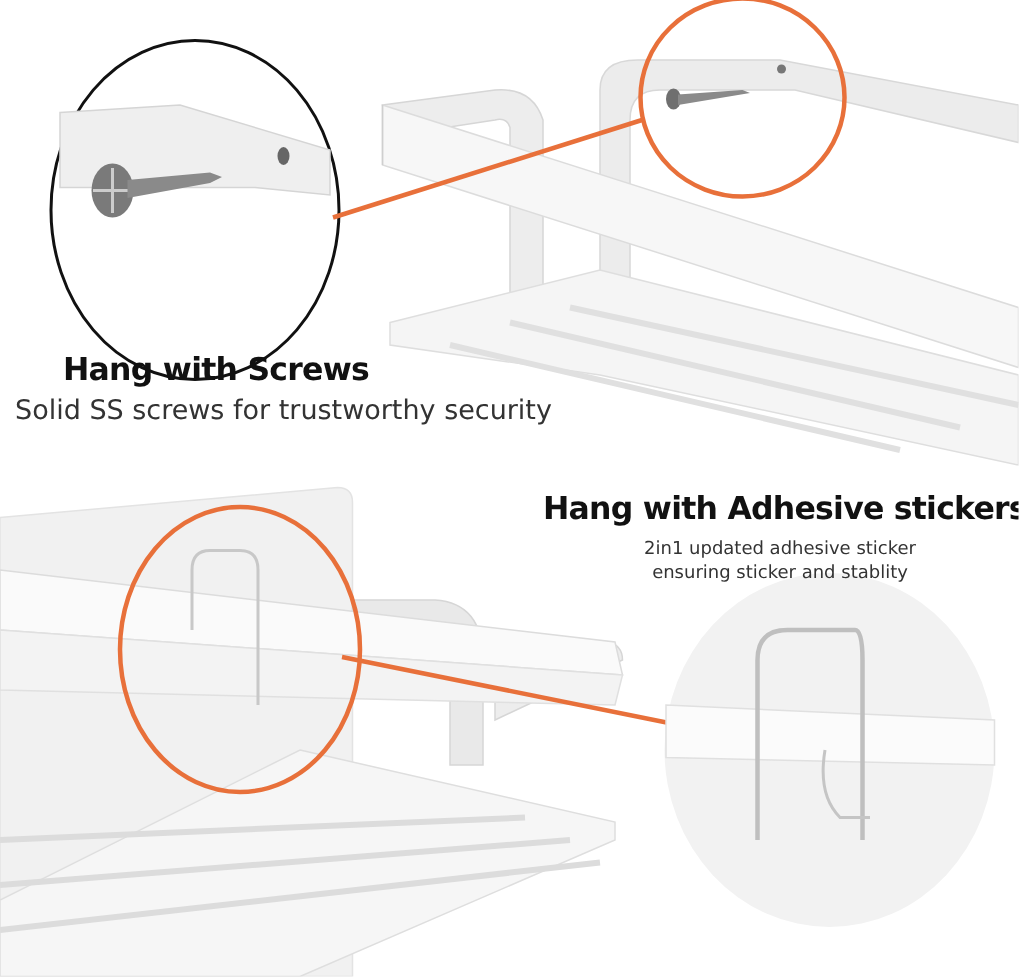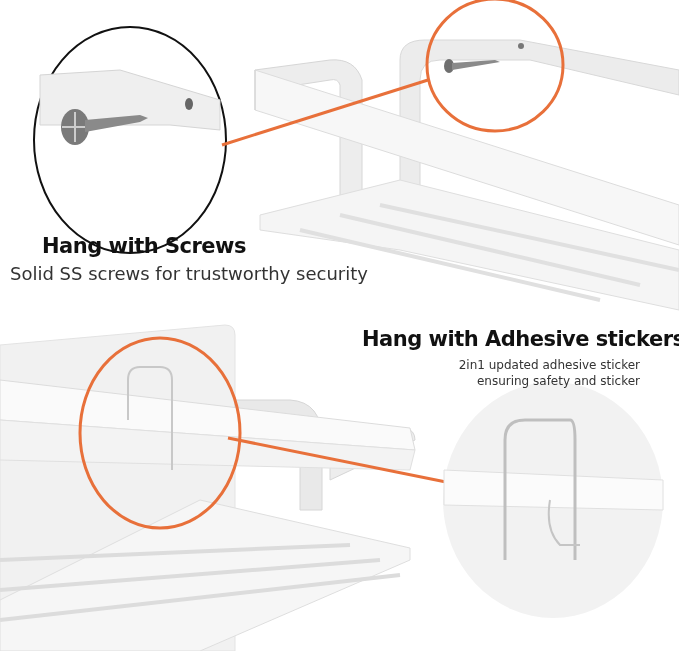--- a/index.html
+++ b/index.html
@@ -3,21 +3,21 @@
 <meta charset="utf-8">
 <style>
   html,body{margin:0;padding:0;background:#fff;}
   body{width:679px;height:651px;position:relative;overflow:hidden;font-family:"DejaVu Sans",sans-serif;}
   svg.scene{position:absolute;left:0;top:0;}
   .title{position:absolute;font-family:"DejaVu Sans",sans-serif;font-weight:bold;color:#111;white-space:nowrap;letter-spacing:-0.5px;}
   .sub{position:absolute;font-family:"DejaVu Sans",sans-serif;color:#333;white-space:nowrap;text-align:center;}
   #t1{left:42px;top:234px;font-size:21px;}
   #s1{left:10px;top:263px;font-size:18px;}
   #t2{left:362px;top:327px;font-size:21px;}
-  #s2{left:400px;top:357px;width:240px;font-size:12px;line-height:16px;text-align:right;}
+  #s2{left:400px;top:357px;width:240px;font-size:12px;line-height:16px;}
 </style>
 </head>
 <body>
 
 <svg class="scene" width="679" height="651" viewBox="0 0 679 651">
 
   <g>
     <path d="M400,60 Q400,40 425,40 L520,40 L679,70 L679,95 L530,60 L440,60 Q420,60 420,80 L420,200 L400,200 Z" fill="#ececec" stroke="#d8d8d8"></path>
     <path d="M255,70 L330,60 Q355,58 362,80 L362,230 L340,230 L340,85 Q338,78 330,80 L265,90 Z" fill="#ededed" stroke="#d6d6d6"></path>
     <path d="M255,70 L679,205 L679,245 L255,110 Z" fill="#f7f7f7" stroke="#dcdcdc"></path>
@@ -62,14 +62,14 @@
     <path d="M505,560 L505,440 Q505,420 525,420 L570,420 Q575,420 575,440 L575,560" fill="none" stroke="#bfbfbf" stroke-width="3"></path>
     <path d="M550,500 Q545,530 560,545 L580,545" fill="none" stroke="#c5c5c5" stroke-width="2"></path>
   </g>
 </svg>
 
 <div id="t1" class="title">Hang with Screws</div>
 <div id="s1" class="sub">Solid SS screws for trustworthy security</div>
 <div id="t2" class="title">Hang with Adhesive stickers</div>
 <div id="s2" class="sub">
   <div>2in1 updated adhesive sticker</div>
-  <div>ensuring safety and sticker</div>
+  <div>ensuring sticker and stablity</div>
 </div>
 
 </body></html>

